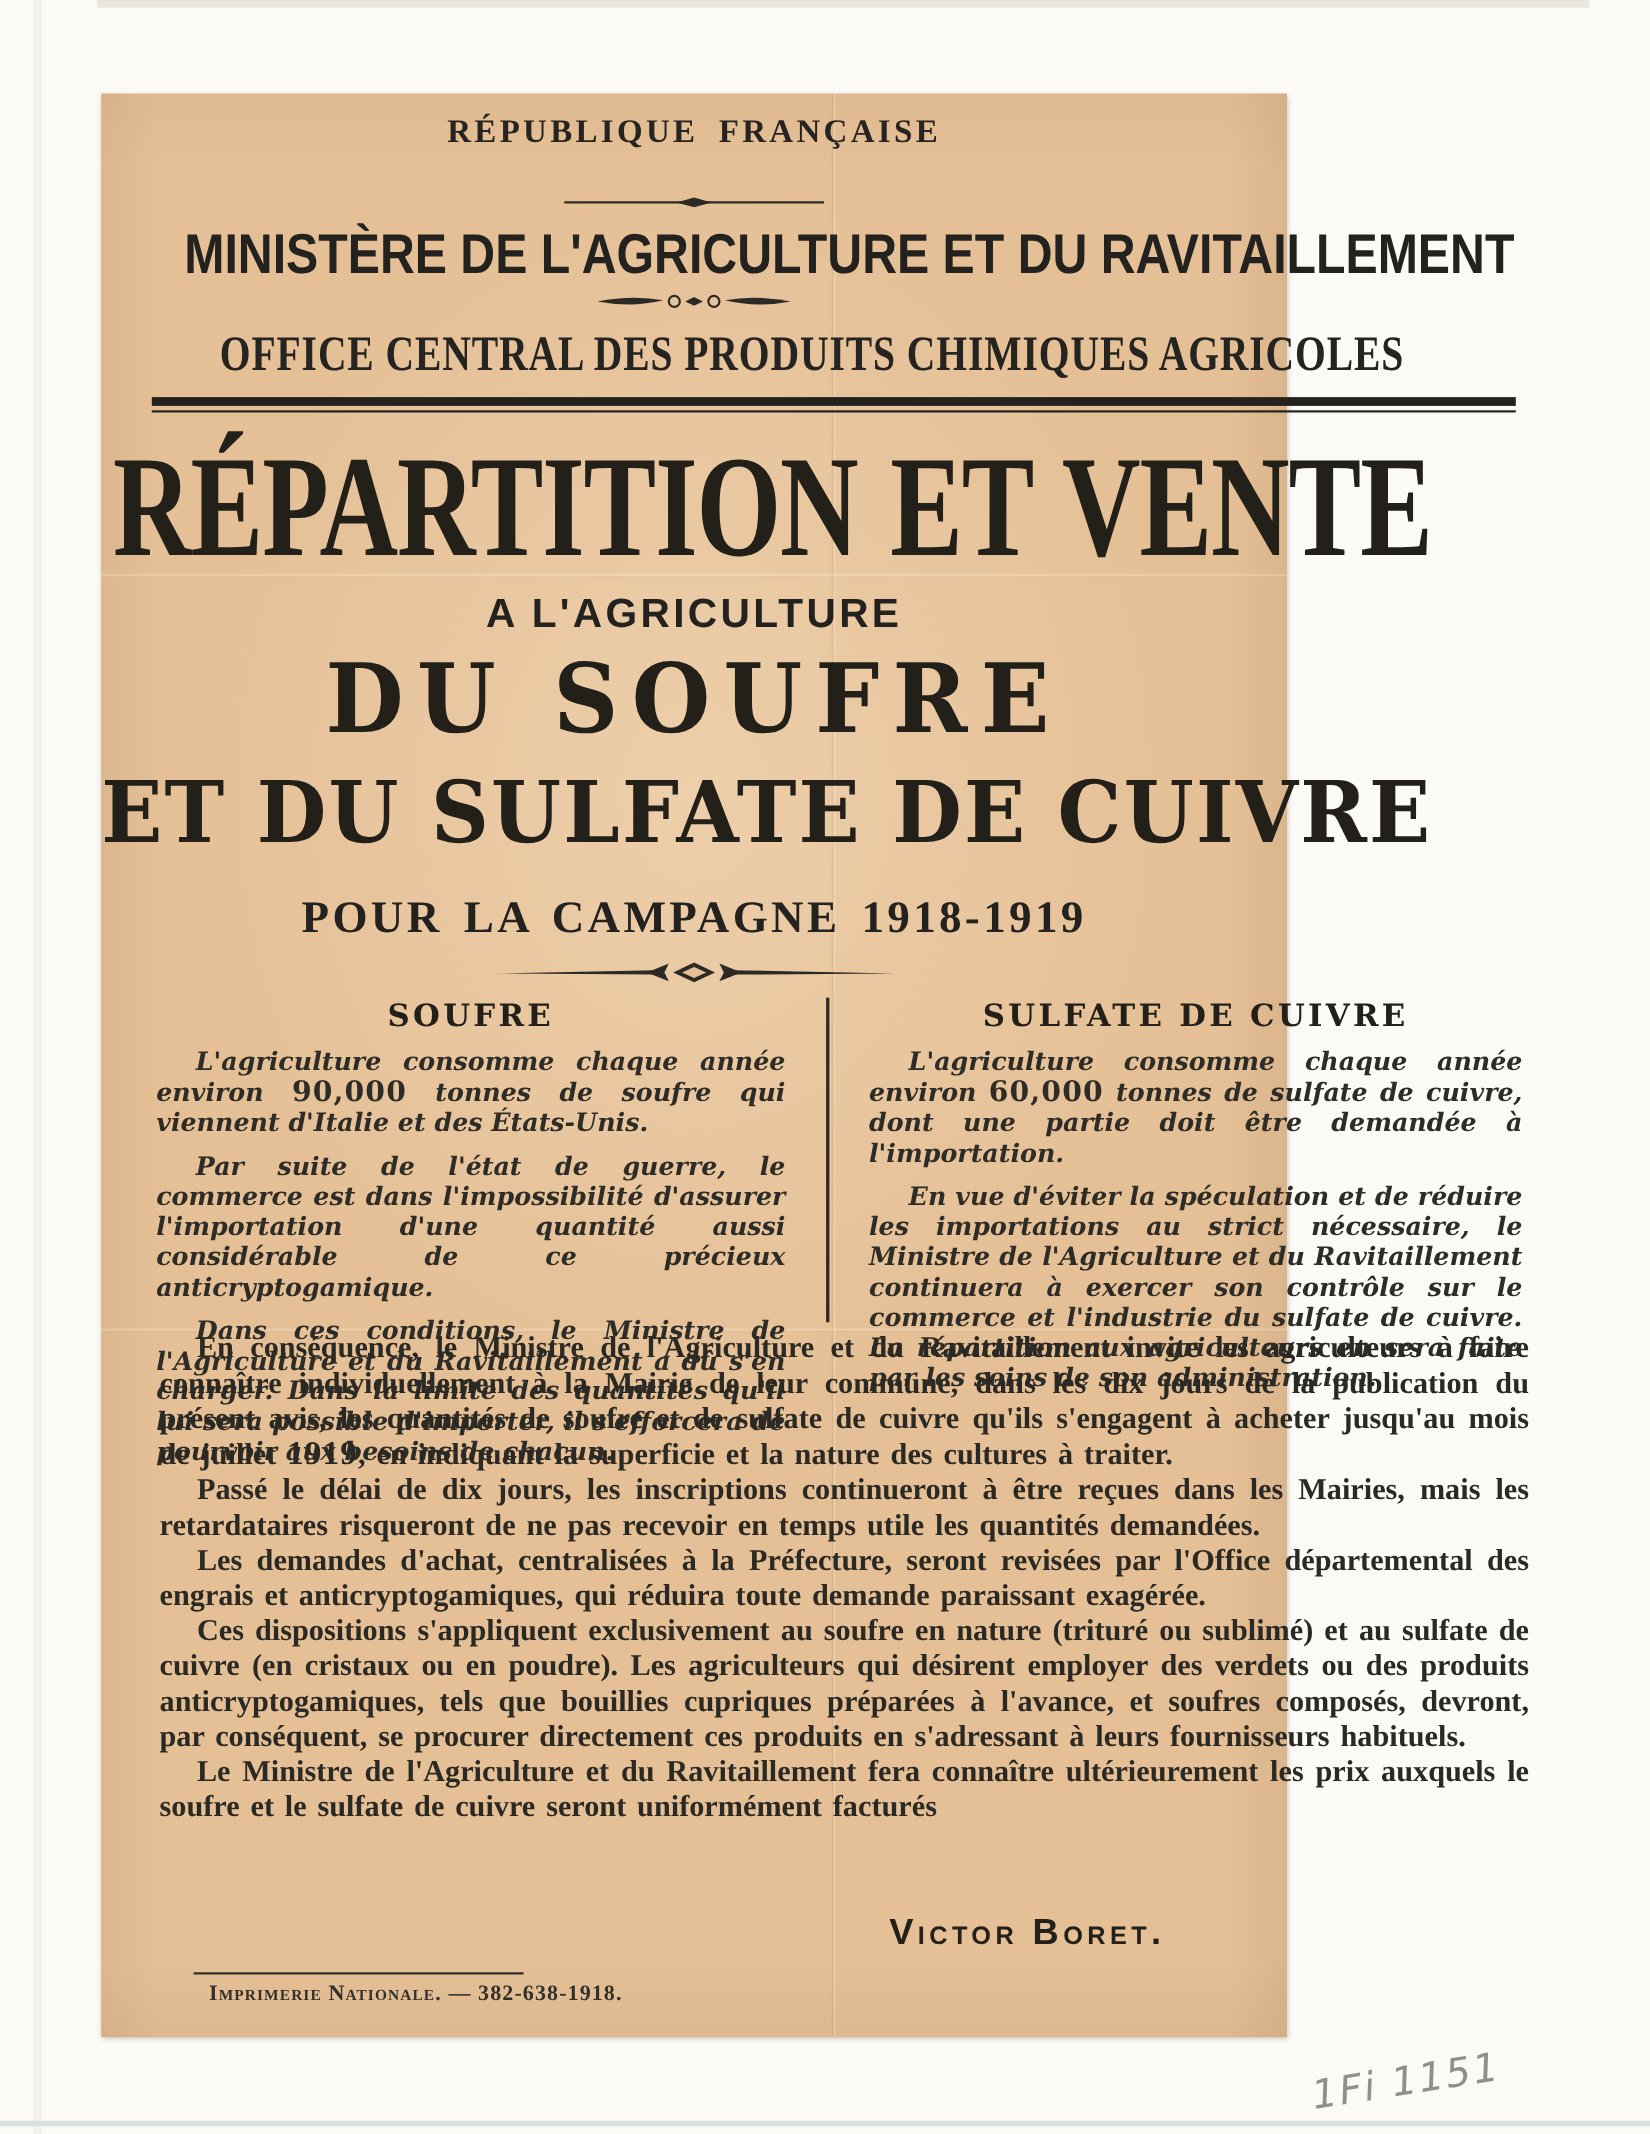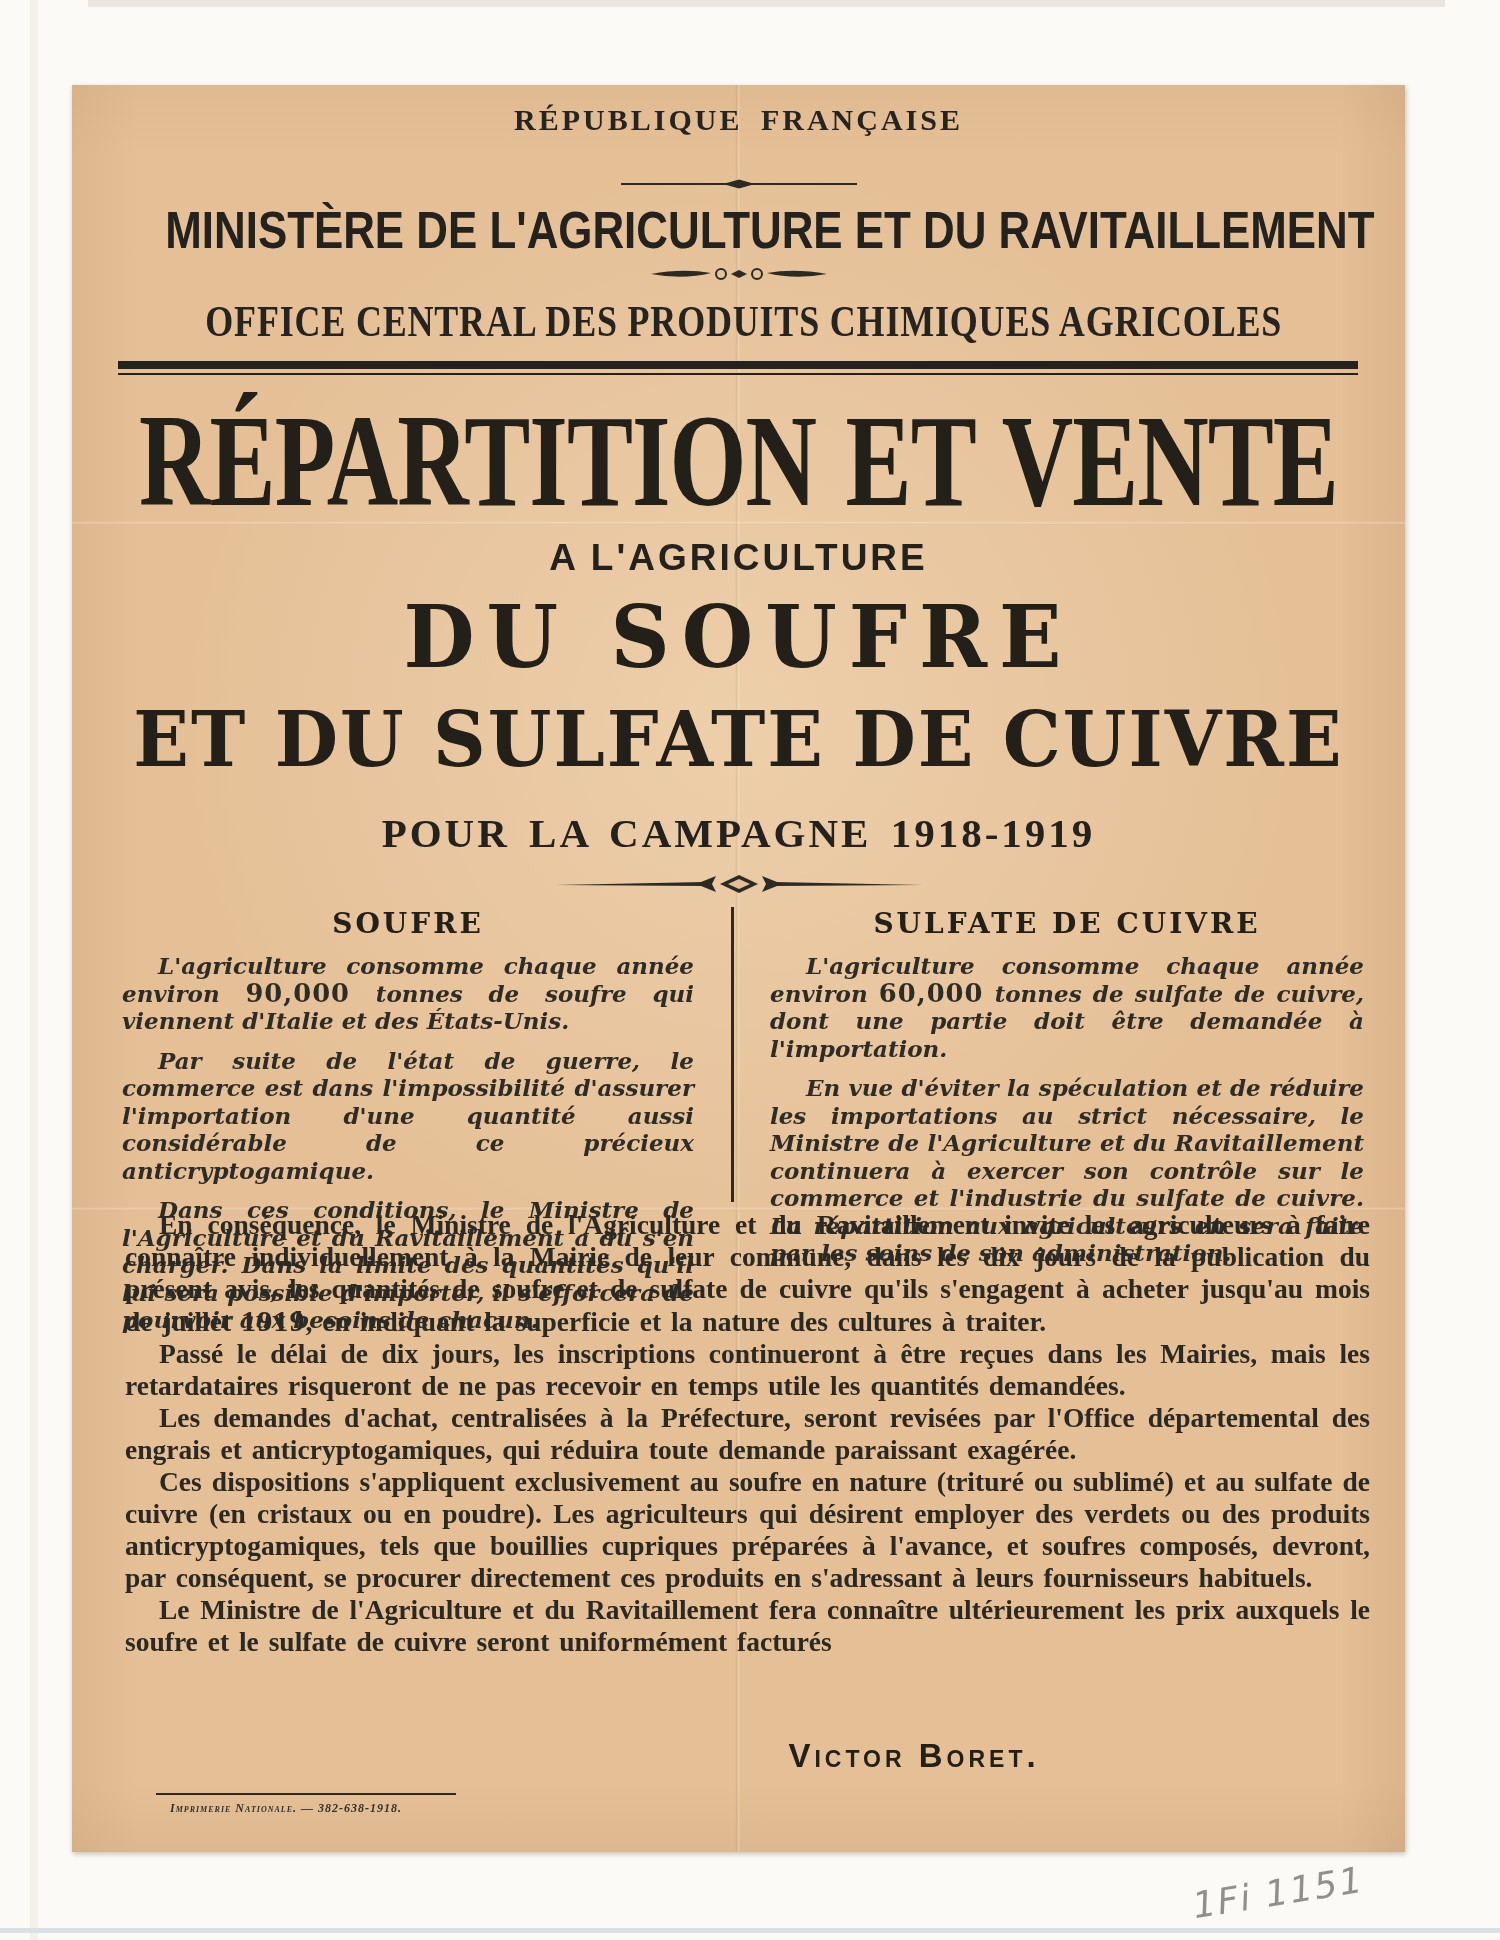--- a/index.html
+++ b/index.html
@@ -6,21 +6,21 @@
   body{
     width:1500px;height:1940px;position:relative;overflow:hidden;
     background:#fbfaf6;
     font-family:"Liberation Serif", serif;
   }
   .scan-edge-top{position:absolute;top:0;left:88px;right:55px;height:7px;background:#e9e6de;}
   .scan-edge-bottom{position:absolute;left:0;top:1928px;width:100%;height:5px;background:#d9dfe2;}
   .scan-edge-left{position:absolute;left:30px;top:0;width:8px;height:100%;background:#f3f1ea;}
 
   .poster{
-    position:absolute;left:72px;top:85px;width:1333px;height:1767px;
+    position:absolute;left:92px;top:85px;width:1078px;height:1767px;
     background:
       radial-gradient(ellipse 60% 45% at 50% 36%, rgba(255,241,214,0.30), rgba(255,241,214,0) 70%),
       linear-gradient(90deg, rgba(120,80,40,0.08), rgba(120,80,40,0) 5%, rgba(120,80,40,0) 95%, rgba(120,80,40,0.10)),
       linear-gradient(0deg, rgba(120,80,40,0.07), rgba(120,80,40,0) 4%, rgba(120,80,40,0) 96%, rgba(120,80,40,0.05)),
       #e5c097;
     box-shadow:1px 2px 5px rgba(95,88,75,0.35);
     color:#2c2a25;
   }
   .crease-v{position:absolute;top:0;bottom:0;left:663px;width:5px;
     background:linear-gradient(90deg, rgba(110,72,35,0) 0%, rgba(110,72,35,0.10) 40%, rgba(255,248,230,0.25) 70%, rgba(110,72,35,0) 100%);}
@@ -65,21 +65,21 @@
     text-indent:34px;word-spacing:3px;color:#2b2923;}
   .main-text .fig{font-size:1.1em;}
 
   .sig-block{position:absolute;top:1638px;left:480px;width:724px;text-align:center;}
   .sig-role{font-family:"DejaVu Serif",serif;font-style:italic;font-weight:bold;font-size:30px;color:#2b2923;}
   .sig-name{margin-top:14px;font-family:Liberation Sans, sans-serif;font-weight:bold;font-size:33px;
     font-variant:small-caps;letter-spacing:4px;color:#222019;}
 
   .imprint{position:absolute;top:1708px;left:84px;width:300px;}
   .imprint-rule{height:2px;background:#2c2a25;margin-bottom:6px;}
-  .imprint-text{font-variant:small-caps;font-weight:bold;font-size:12px;letter-spacing:1px;color:#33312b;padding-left:14px;white-space:nowrap;font-style:italic;}
+  .imprint-text{font-variant:small-caps;font-weight:bold;font-size:20px;letter-spacing:1px;color:#33312b;padding-left:14px;white-space:nowrap;}
 
   .pencil-mark{position:absolute;left:1192px;top:1872px;font-family:"DejaVu Sans",sans-serif;
     font-style:italic;font-size:36px;color:#8f8f8c;transform:rotate(-9deg);letter-spacing:2px;}
 
   .orn-svg{vertical-align:top;}
 </style>
 </head>
 <body>
 
 <div class="scan-edge-top"></div>

